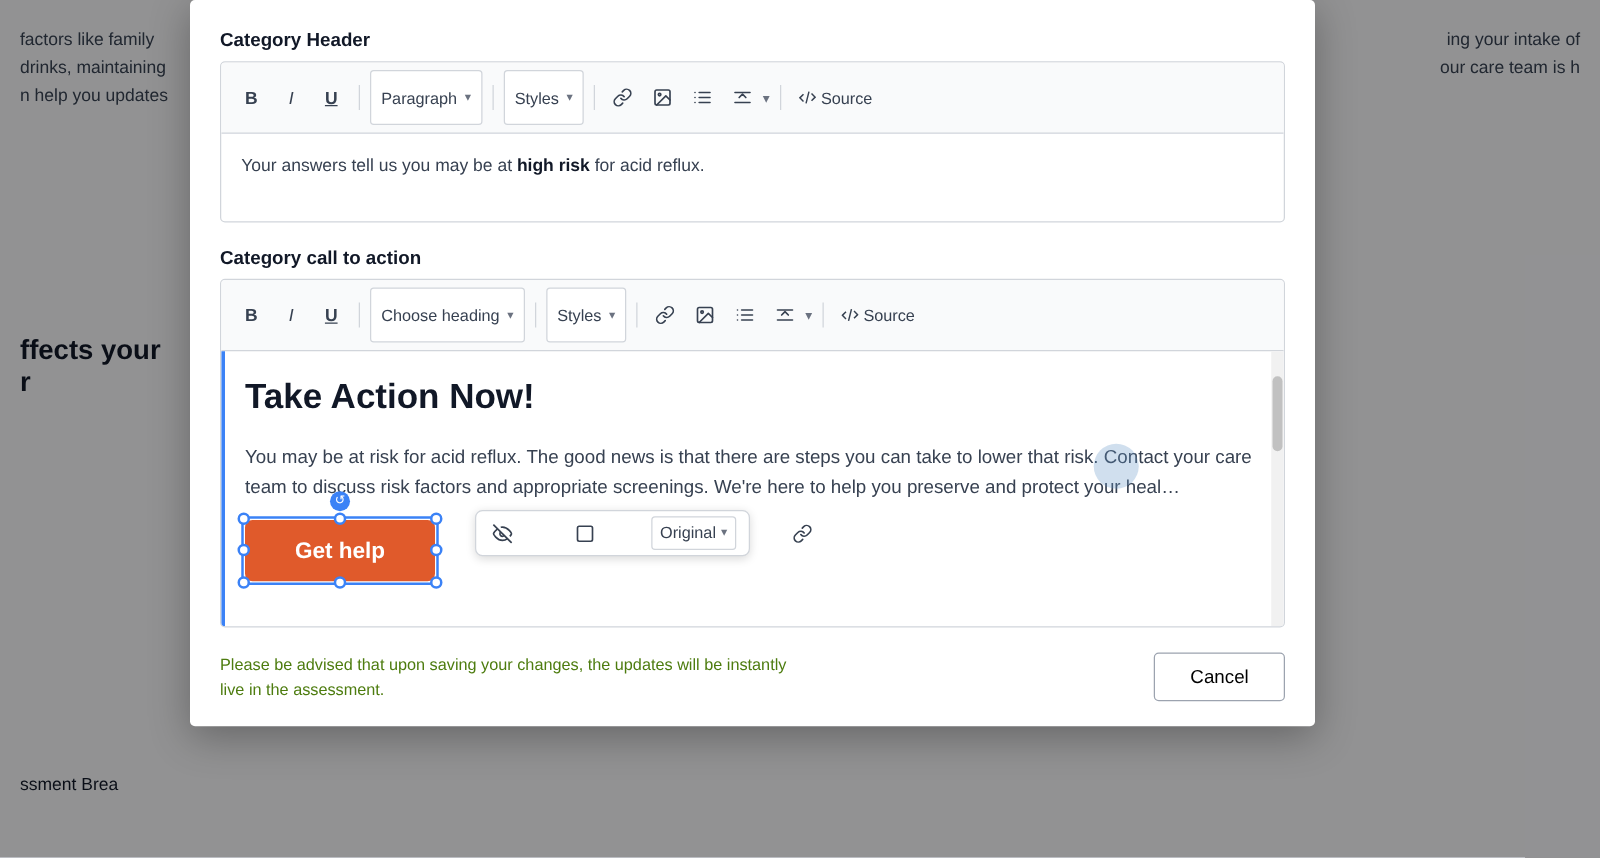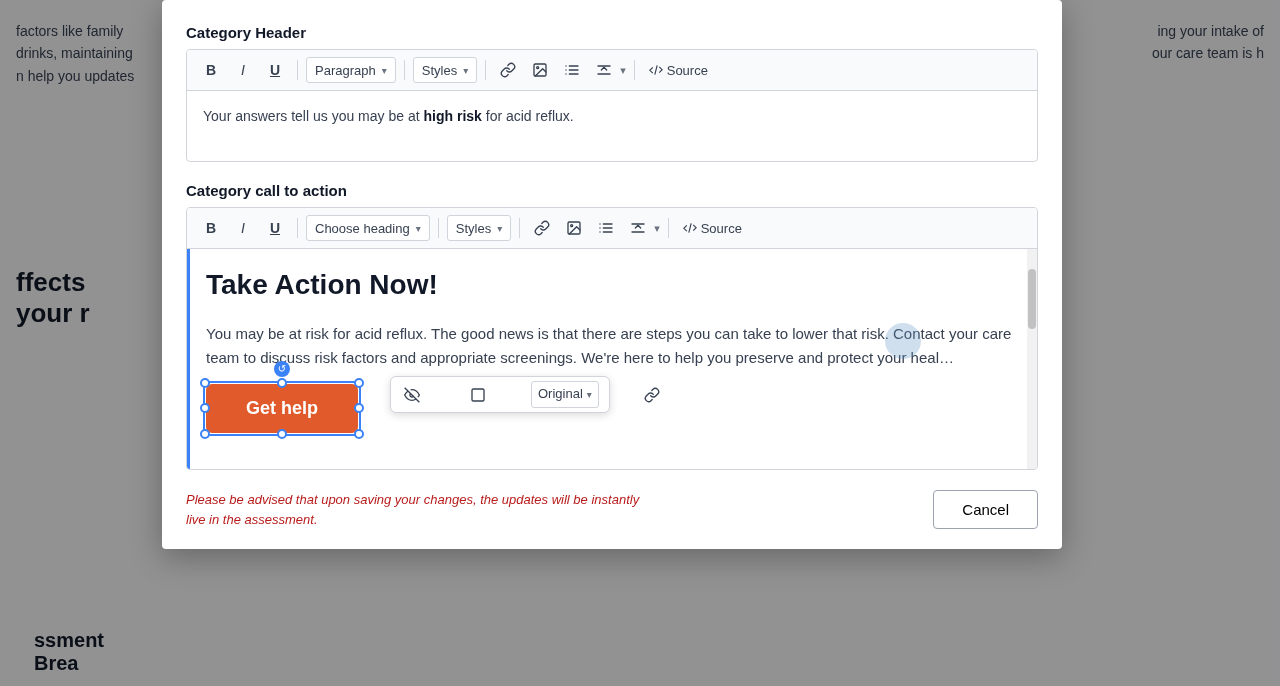--- a/index.html
+++ b/index.html
@@ -26,32 +26,31 @@
       background: #f3f4f6;
     }
 
     .bg-left-text {
       font-size: 14px;
       color: #374151;
       line-height: 1.6;
     }
 
     .bg-left-heading {
-      font-size: 26px;
+      font-size: 22px;
       font-weight: 700;
       color: #111827;
       margin-top: 180px;
     }
 
     .bg-left-heading2 {
-      font-size: 20px;
-      font-weight: 700;
+      font-size: 14px;
+      font-weight: 400;
       color: #111827;
       margin-top: 300px;
-      margin-left: 18px;
     }
 
     .bg-right {
       flex: 1;
       padding: 20px 16px;
       background: #f3f4f6;
     }
 
     .bg-right-text {
       font-size: 14px;
@@ -64,21 +63,21 @@
     .overlay {
       position: absolute;
       inset: 0;
       background: rgba(0,0,0,0.4);
     }
 
     
     .modal {
       position: absolute;
       top: 0;
-      left: 162px;
+      left: 152px;
       width: 900px;
       background: #ffffff;
       border-radius: 4px;
       padding: 24px 24px 20px;
       box-shadow: 0 8px 32px rgba(0,0,0,0.3);
       max-height: 686px;
       overflow: hidden;
     }
 
     
@@ -138,21 +137,21 @@
       display: flex;
       align-items: center;
       background: #fff;
       border: 1px solid #d1d5db;
       border-radius: 3px;
       padding: 3px 8px;
       font-size: 13px;
       color: #374151;
       cursor: pointer;
       gap: 6px;
-      height: 26px;
+      height: 44px;
     }
 
     .toolbar-select .chevron {
       font-size: 10px;
       color: #6b7280;
     }
 
     .toolbar-icon-btn {
       background: none;
       border: none;
@@ -368,22 +367,21 @@
     
     .modal-footer {
       display: flex;
       align-items: flex-start;
       justify-content: space-between;
       margin-top: 4px;
     }
 
     .advisory-text {
       font-size: 13px;
-      color: #b91c1c;
-      font-style: italic;
+      color: #4d7c0f;
       max-width: 460px;
       line-height: 1.5;
     }
 
     .footer-buttons {
       display: flex;
       gap: 12px;
       align-items: center;
     }
 

